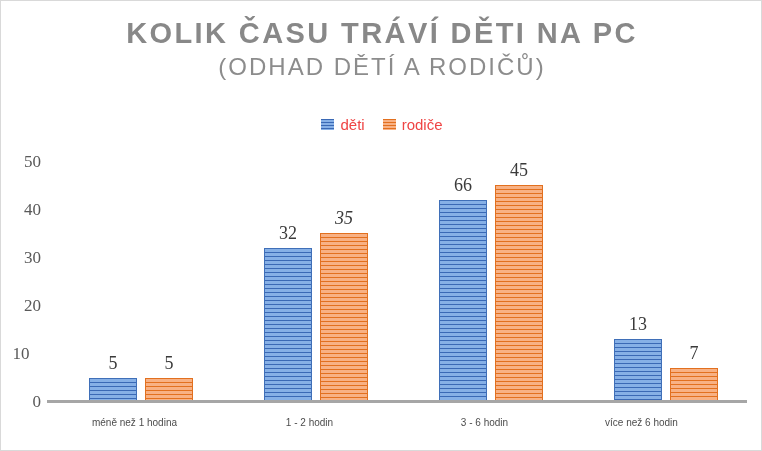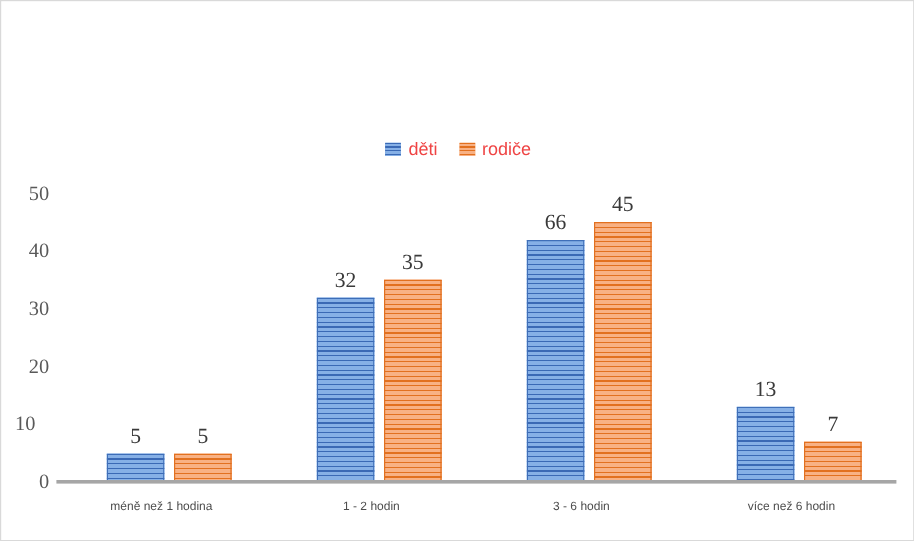--- a/index.html
+++ b/index.html
@@ -173,20 +173,24 @@
     color: #4d4d4d;
     line-height: 20px;
     white-space: nowrap;
   }
 </style>
 </head>
 <body>
 
 <div id="chart-frame">
 
+  <div id="title-block">
+    <div id="chart-title">KOLIK ČASU TRÁVÍ DĚTI NA PC</div>
+    <div id="chart-subtitle">(ODHAD DĚTÍ A RODIČŮ)</div>
+  </div>
 
   <div id="legend">
     <div class="legend-entry">
       <span class="legend-swatch swatch-blue"></span>
       <span class="legend-label">děti</span>
     </div>
     <div class="legend-entry">
       <span class="legend-swatch swatch-orange"></span>
       <span class="legend-label">rodiče</span>
     </div>
@@ -204,35 +208,35 @@
   <div id="plot-area">
 
     <div class="bar bar-blue" style="left:42px;  width:48px; height:24px;"></div>
     <div class="bar-label" style="left:42px;  width:48px; bottom:30px;">5</div>
     <div class="bar bar-orange" style="left:98px;  width:48px; height:24px;"></div>
     <div class="bar-label" style="left:98px;  width:48px; bottom:30px;">5</div>
 
     <div class="bar bar-blue" style="left:217px; width:48px; height:154px;"></div>
     <div class="bar-label" style="left:217px; width:48px; bottom:160px;">32</div>
     <div class="bar bar-orange" style="left:273px; width:48px; height:169px;"></div>
-    <div class="bar-label" style="left:273px; width:48px; bottom:175px;">35</div>
+    <div class="bar-label" style="left:273px; width:48px; bottom:175px;font-style:italic;">35</div>
 
     <div class="bar bar-blue" style="left:392px; width:48px; height:202px;"></div>
     <div class="bar-label" style="left:392px; width:48px; bottom:208px;">66</div>
     <div class="bar bar-orange" style="left:448px; width:48px; height:217px;"></div>
     <div class="bar-label" style="left:448px; width:48px; bottom:223px;">45</div>
 
     <div class="bar bar-blue" style="left:567px; width:48px; height:63px;"></div>
     <div class="bar-label" style="left:567px; width:48px; bottom:69px;">13</div>
     <div class="bar bar-orange" style="left:623px; width:48px; height:34px;"></div>
     <div class="bar-label" style="left:623px; width:48px; bottom:40px;">7</div>
   </div>
 
   <div id="axis-baseline"></div>
 
   <div id="x-axis">
     <div class="x-cat" style="left:0px;   width:175px;">méně než 1 hodina</div>
     <div class="x-cat" style="left:175px; width:175px;">1 - 2 hodin</div>
     <div class="x-cat" style="left:350px; width:175px;">3 - 6 hodin</div>
-    <div class="x-cat" style="left:525px; width:175px;">více než 6 hodin</div>
+    <div class="x-cat" style="left:507px; width:175px;">více než 6 hodin</div>
   </div>
 
 </div>
 
 </body></html>

